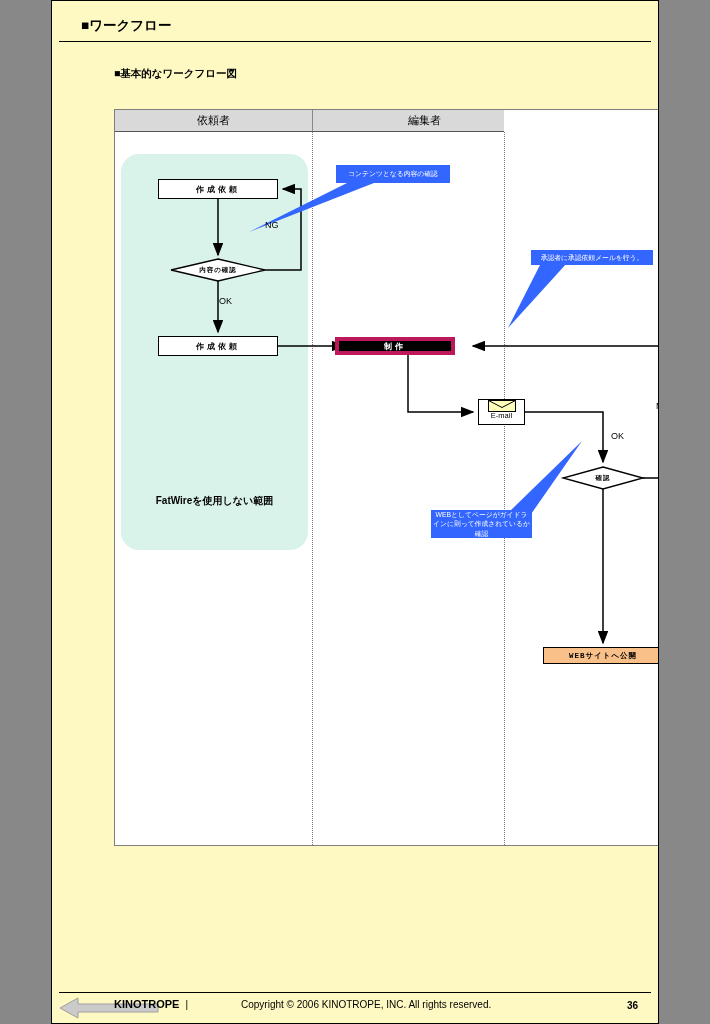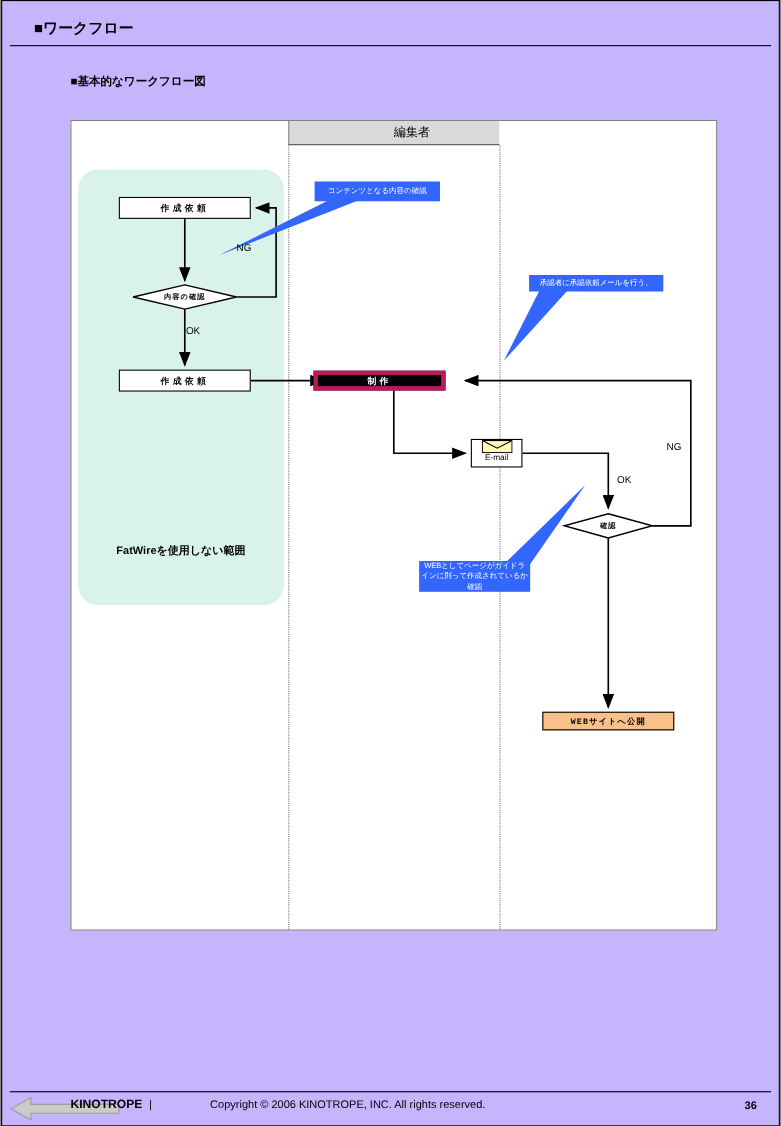--- a/index.html
+++ b/index.html
@@ -1,19 +1,19 @@
 <!DOCTYPE html>
 <html><head>
 <meta charset="utf-8">
 <style>
   * { margin:0; padding:0; box-sizing:border-box; }
   body { background:#888; font-family:"Liberation Sans", sans-serif; }
   .page {
-    position:relative; width:708px; height:1024px; margin:0 auto;
-    background:#c4b5fd; border:1px solid #000; overflow:hidden;
+    position:relative; width:608px; height:1024px; margin:0 auto;
+    background:#fef9c3; border:1px solid #000; overflow:hidden;
   }
   
   .page-title { position:absolute; left:29px; top:16px; font-size:13.5px; font-weight:bold; color:#000; }
   .title-rule { position:absolute; left:7px; right:7px; top:40px; border-top:1px solid #000; }
   .subtitle   { position:absolute; left:62px; top:66px; font-size:10.5px; font-weight:bold; color:#000; }
 
   
   .diagram { position:absolute; left:62px; top:108px; width:588px; height:737px; border:1px solid #7f7f7f; background:#fff; }
   .lane-header {
     position:absolute; top:0; height:22px; background:#d9d9d9;
@@ -83,20 +83,21 @@
 <body>
 
 <div class="page">
 
   <div class="page-title">■ワークフロー</div>
   <div class="title-rule"></div>
   <div class="subtitle">■基本的なワークフロー図</div>
 
   <div class="diagram">
 
+    <div class="lane-header lh1">依頼者</div>
     <div class="lane-header lh2">編集者</div>
     <div class="lane-divider ld1"></div>
     <div class="lane-divider ld2"></div>
 
     <div class="scope-region"></div>
 
     <svg class="flow-svg" viewBox="0 0 588 737" xmlns="http://www.w3.org/2000/svg">
       <defs>
         <marker id="arw" markerWidth="9" markerHeight="7" refX="8" refY="3.5" orient="auto">
           <polygon points="0,0 9,3.5 0,7" fill="#000"></polygon>

